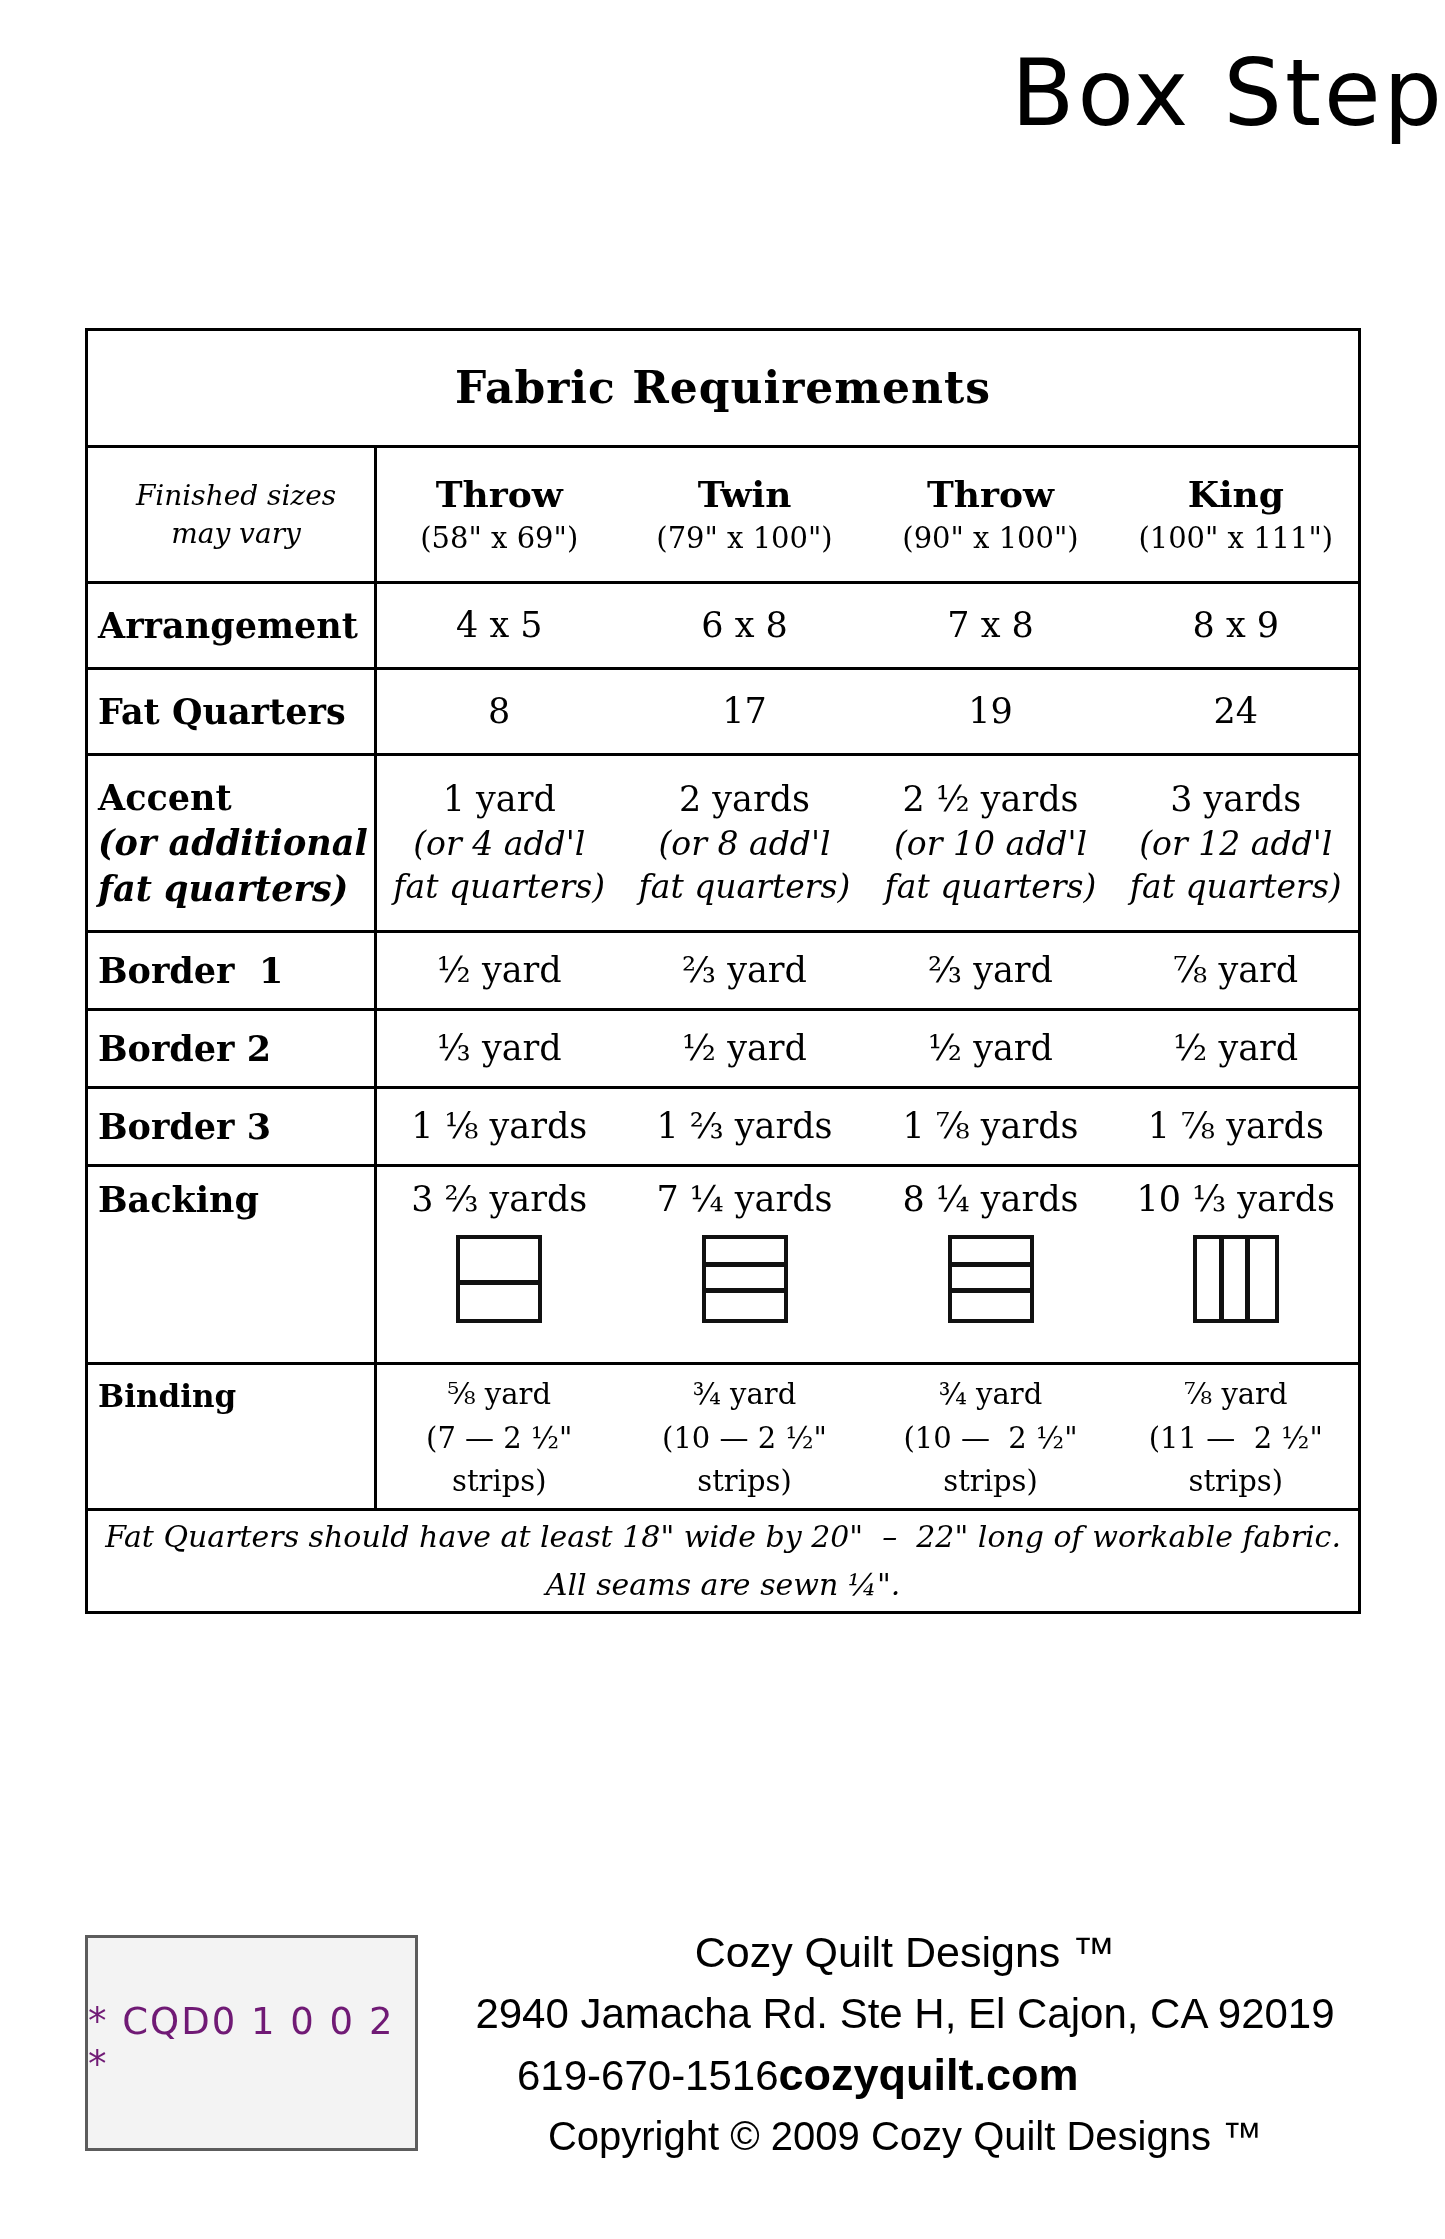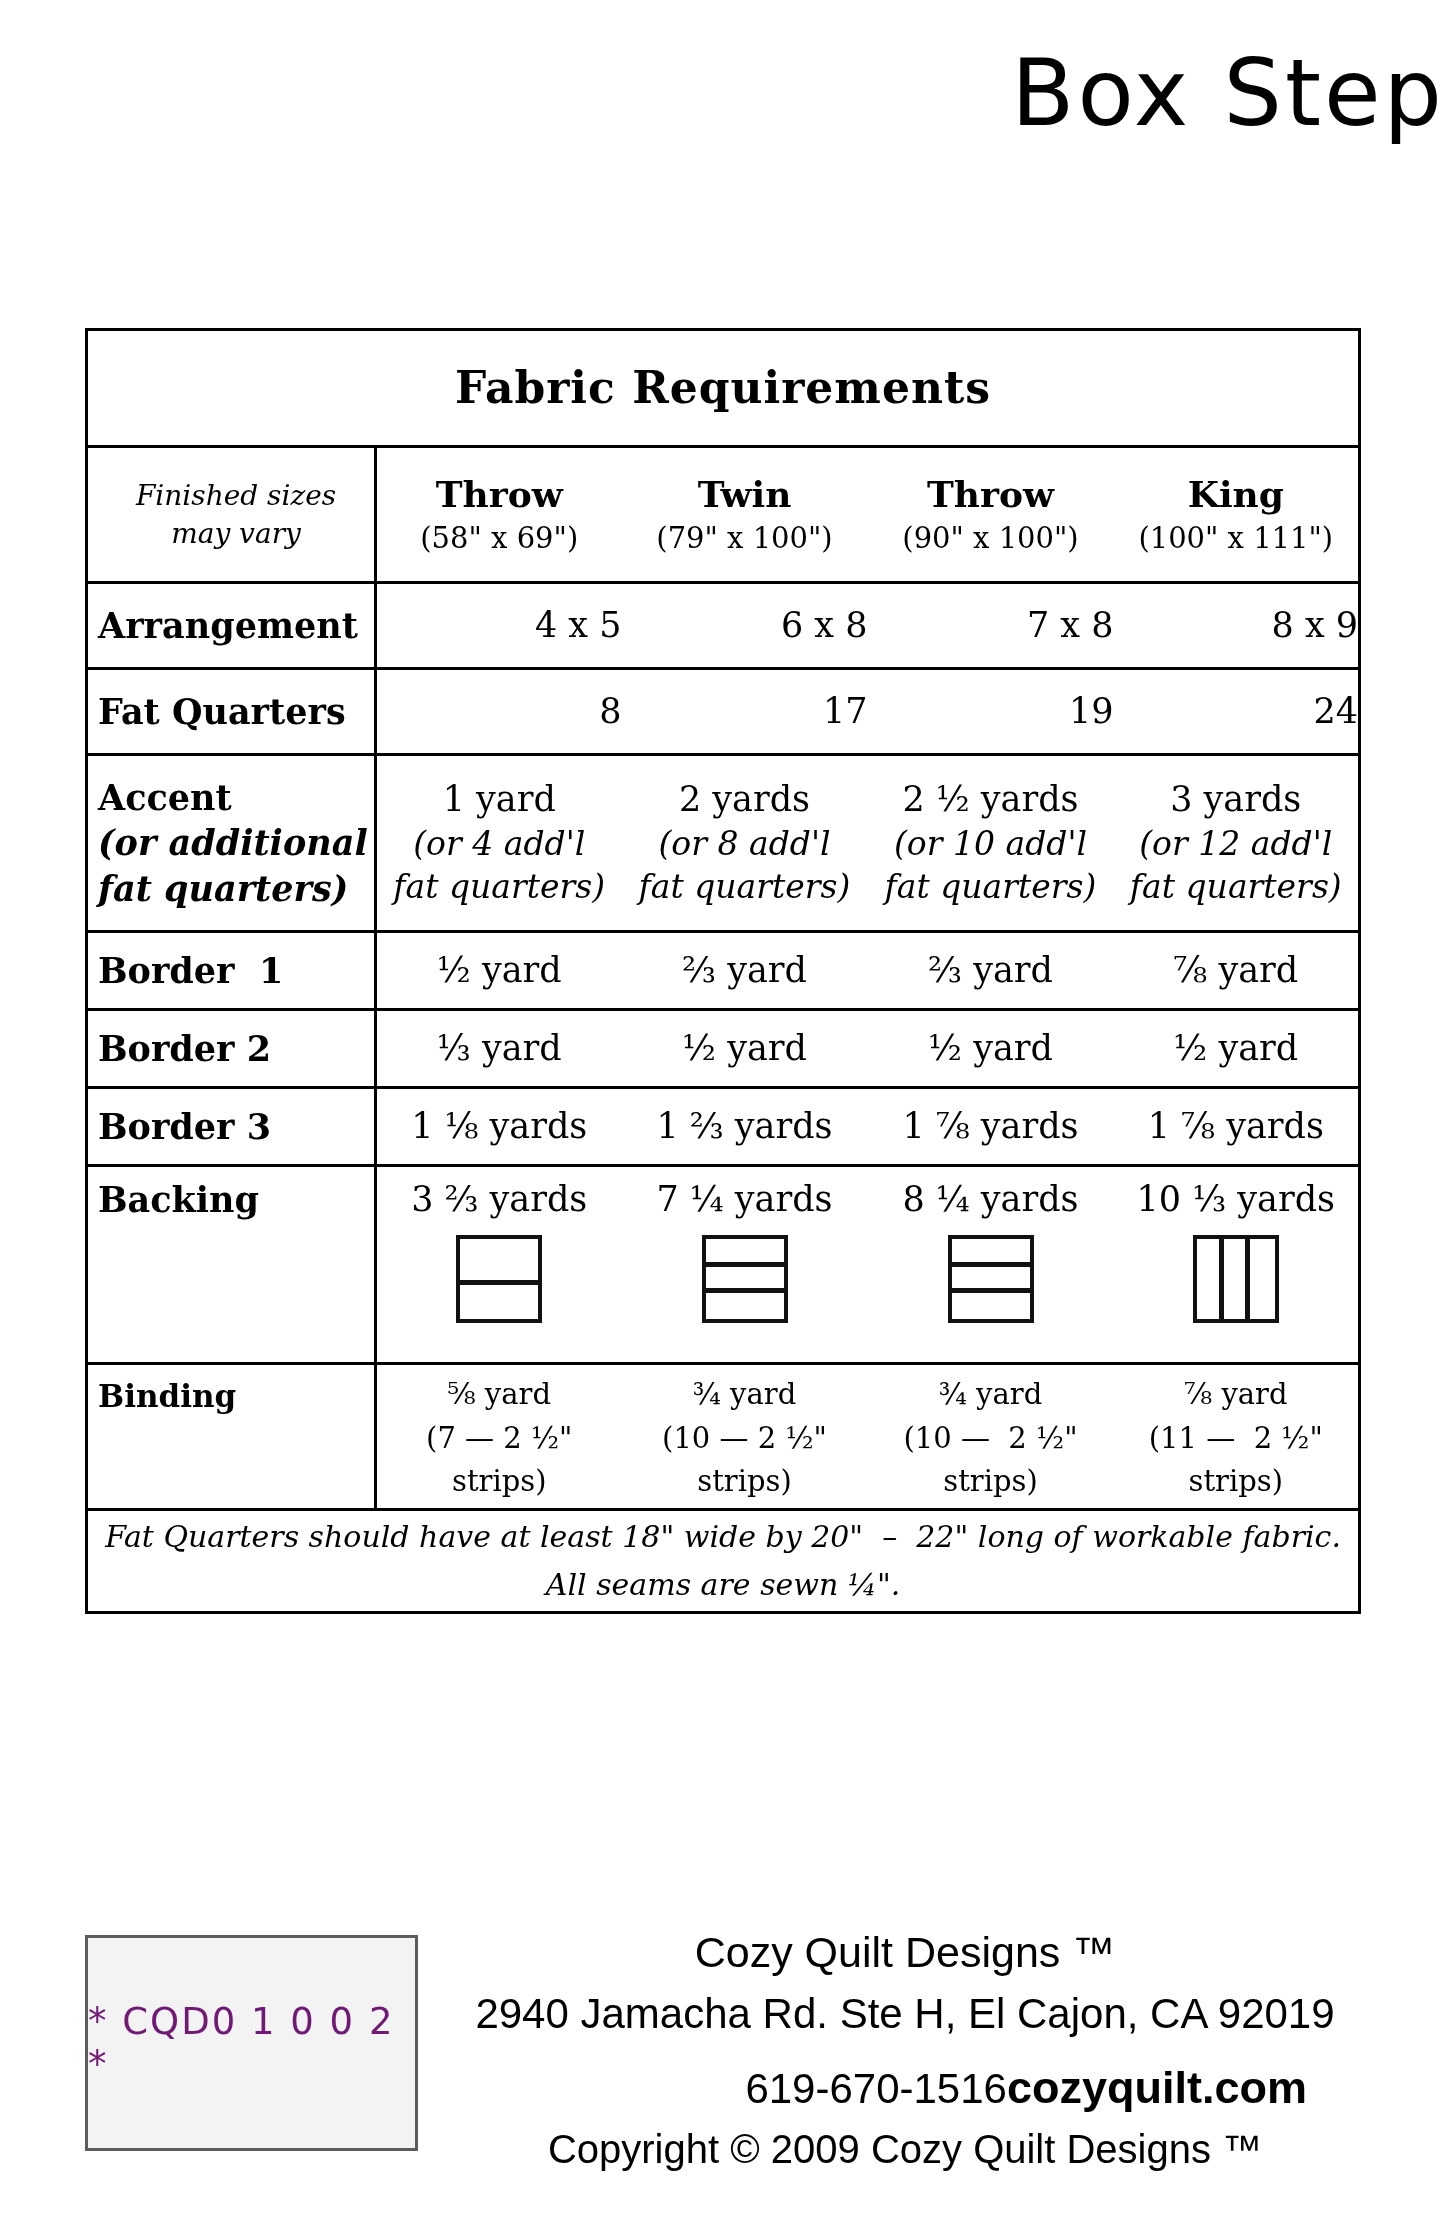--- a/index.html
+++ b/index.html
@@ -51,21 +51,21 @@
     border-top: none;
     height: 114px;
     font-size: 44px;
     font-weight: bold;
     letter-spacing: 1px;
   }
   .r-head td { height: 133px; }
   .corner-note { font-style: italic; font-size: 28px; text-align: center; font-weight: normal; line-height: 1.35; }
   .col-name { font-weight: bold; font-size: 36px; }
   .col-size { font-size: 29px; margin-top: 2px; }
-  .r-plain td { height: 83px; text-align: right; }
+  .r-plain td { height: 83px; }
   .r-border td { height: 75px; }
   .r-accent td { height: 174px; }
   .accent-note { font-style: italic; font-size: 33px; }
   .label .accent-note { font-size: 35px; font-weight: bold; }
   .r-backing td { height: 185px; vertical-align: top; padding-top: 10px; }
   .r-binding td { height: 135px; vertical-align: top; padding-top: 8px; font-size: 29px; line-height: 1.5; }
   .r-binding td.label { font-size: 31px; }
   .r-note td {
     height: 100px;
     font-style: italic;
@@ -108,22 +108,22 @@
     position: absolute;
     left: 455px; top: 1928px;
     width: 900px;
     text-align: center;
     font-family: "Liberation Sans", "DejaVu Sans", sans-serif;
     color: #000000;
   }
   .co-name { font-size: 43px; }
   .co-address { font-size: 42px; margin-top: 13px; }
   .co-row {
-    display: flex; justify-content: flex-end; align-items: baseline;
-    margin-top: 24px;
+    display: flex; justify-content: flex-start; align-items: baseline;
+    margin-top: 11px;
     padding-left: 62px; padding-right: 48px;
   }
   .co-phone { font-size: 42px; }
   .co-site { font-size: 45px; font-weight: bold; }
   .co-copy { font-size: 40px; margin-top: 13px; }
 </style>
 </head>
 <body>
 
 <h1 class="page-title">Box Step</h1>

